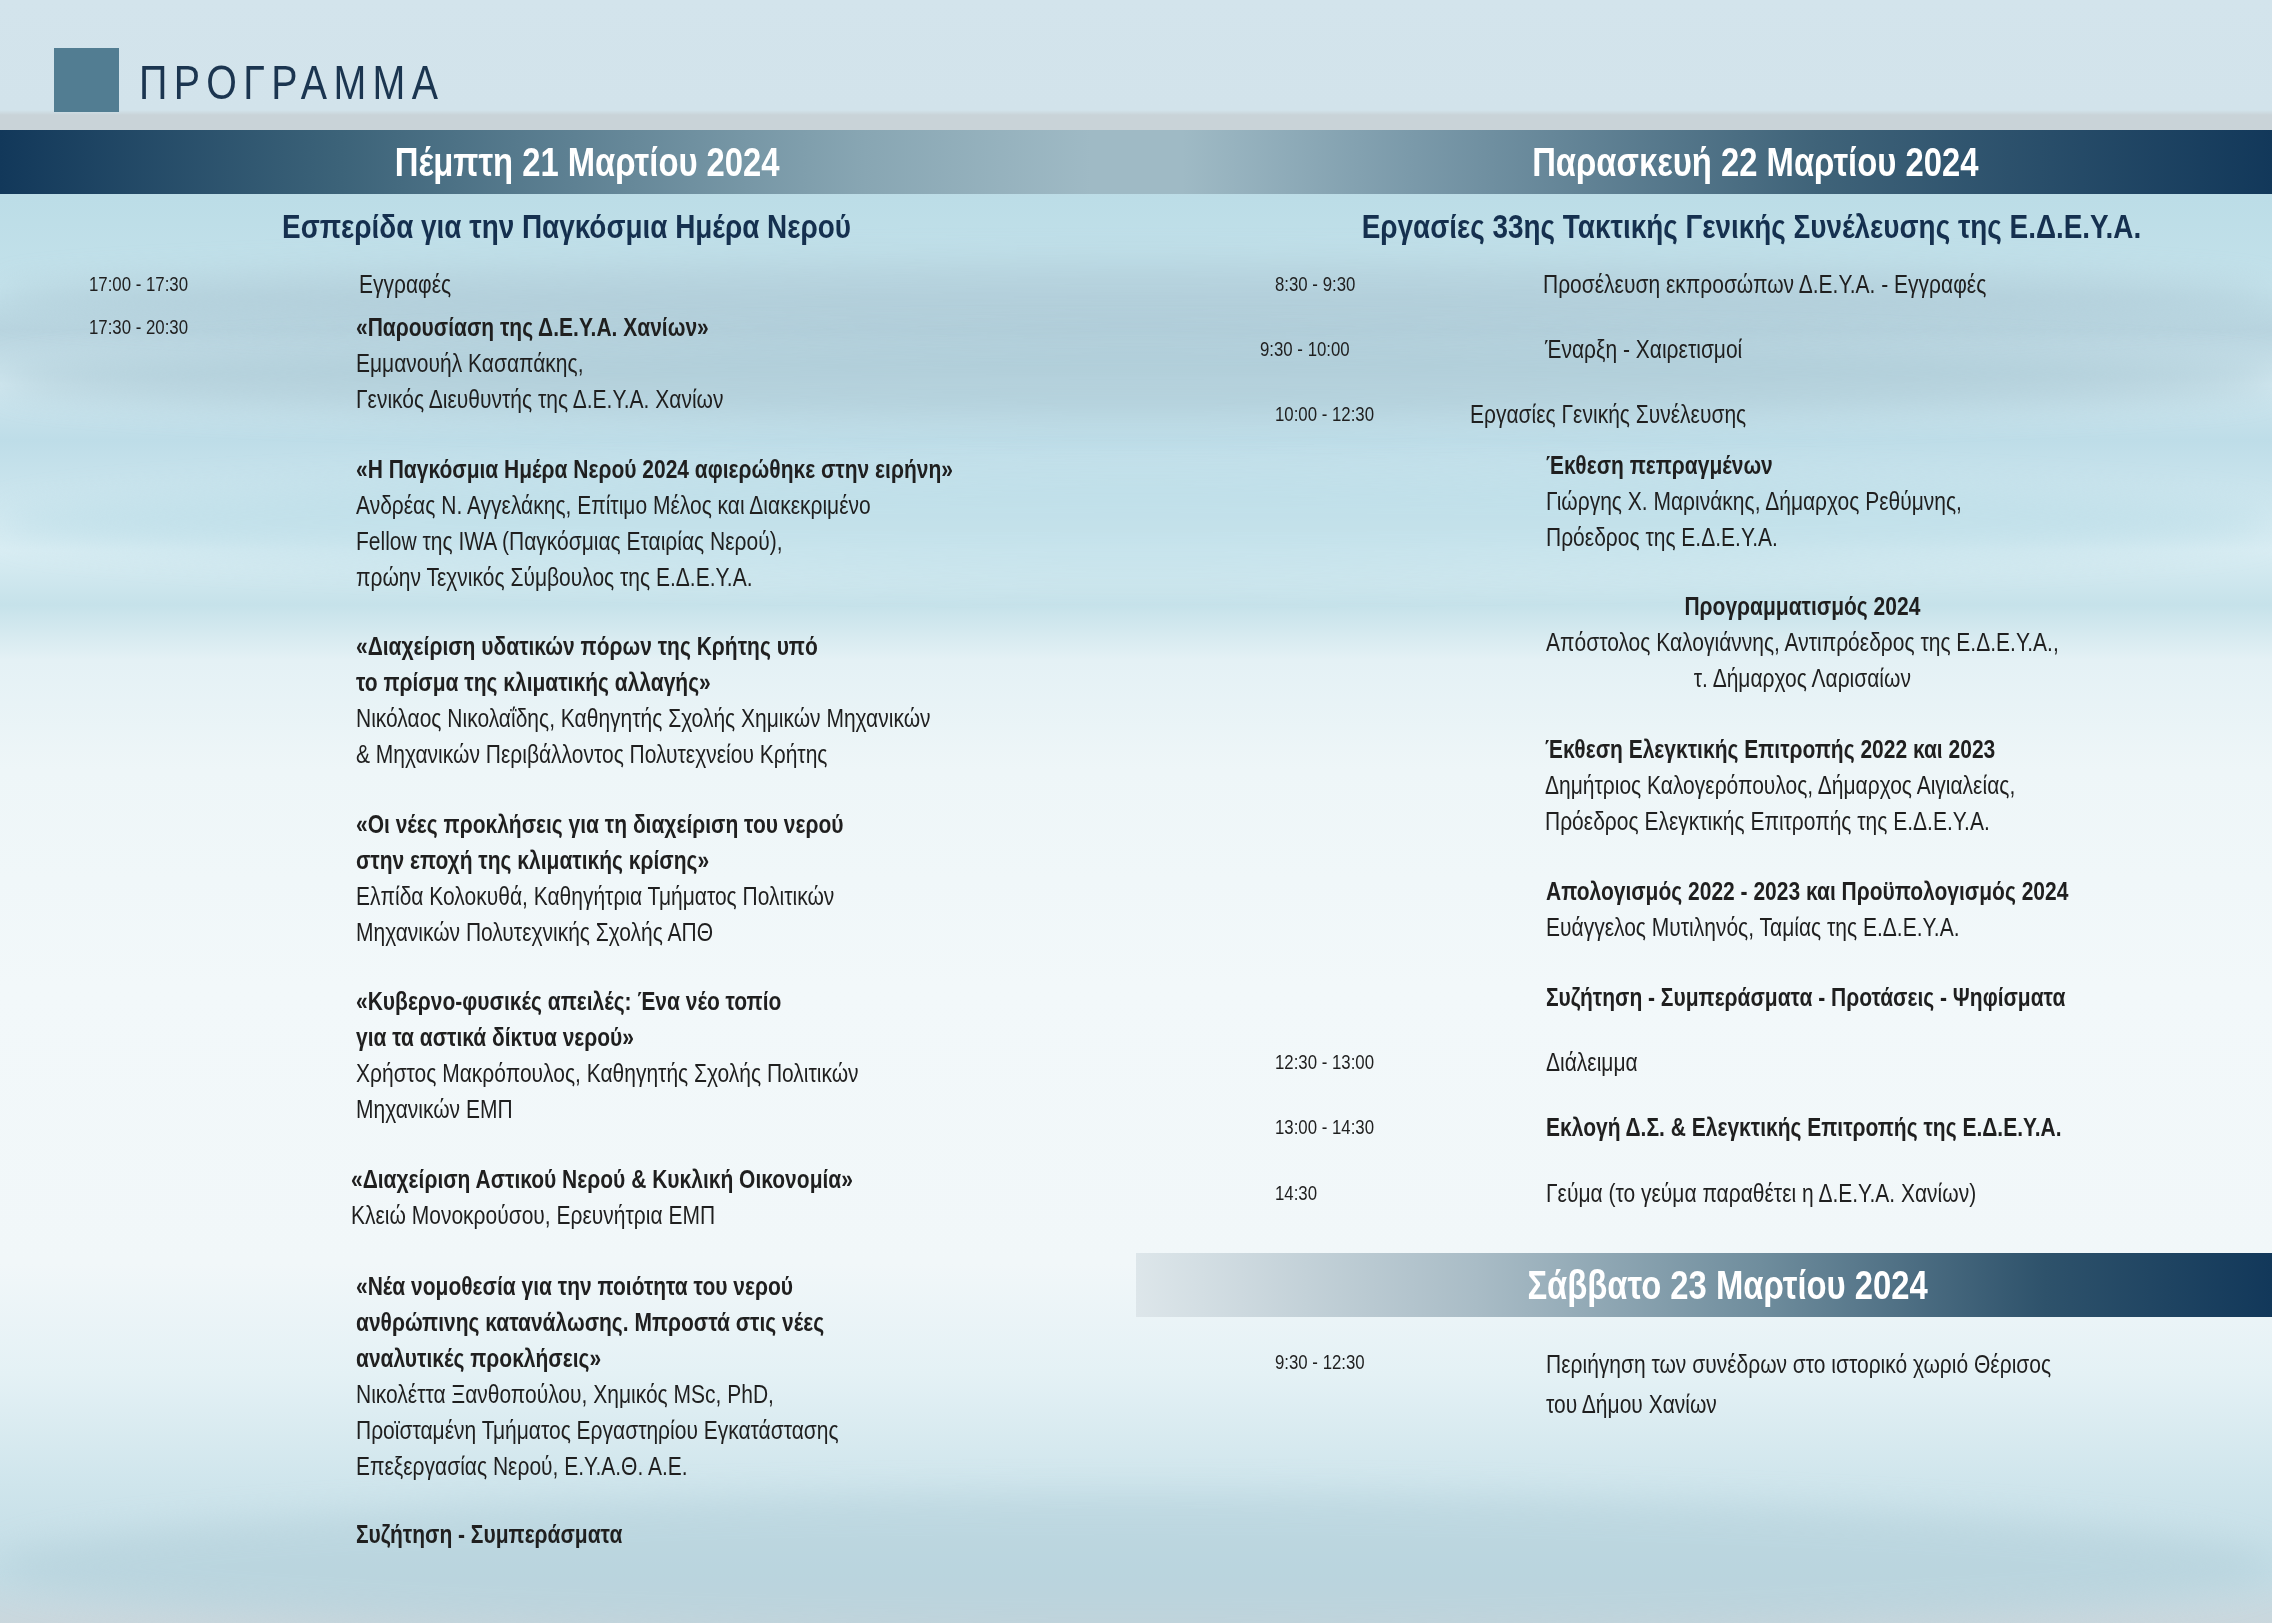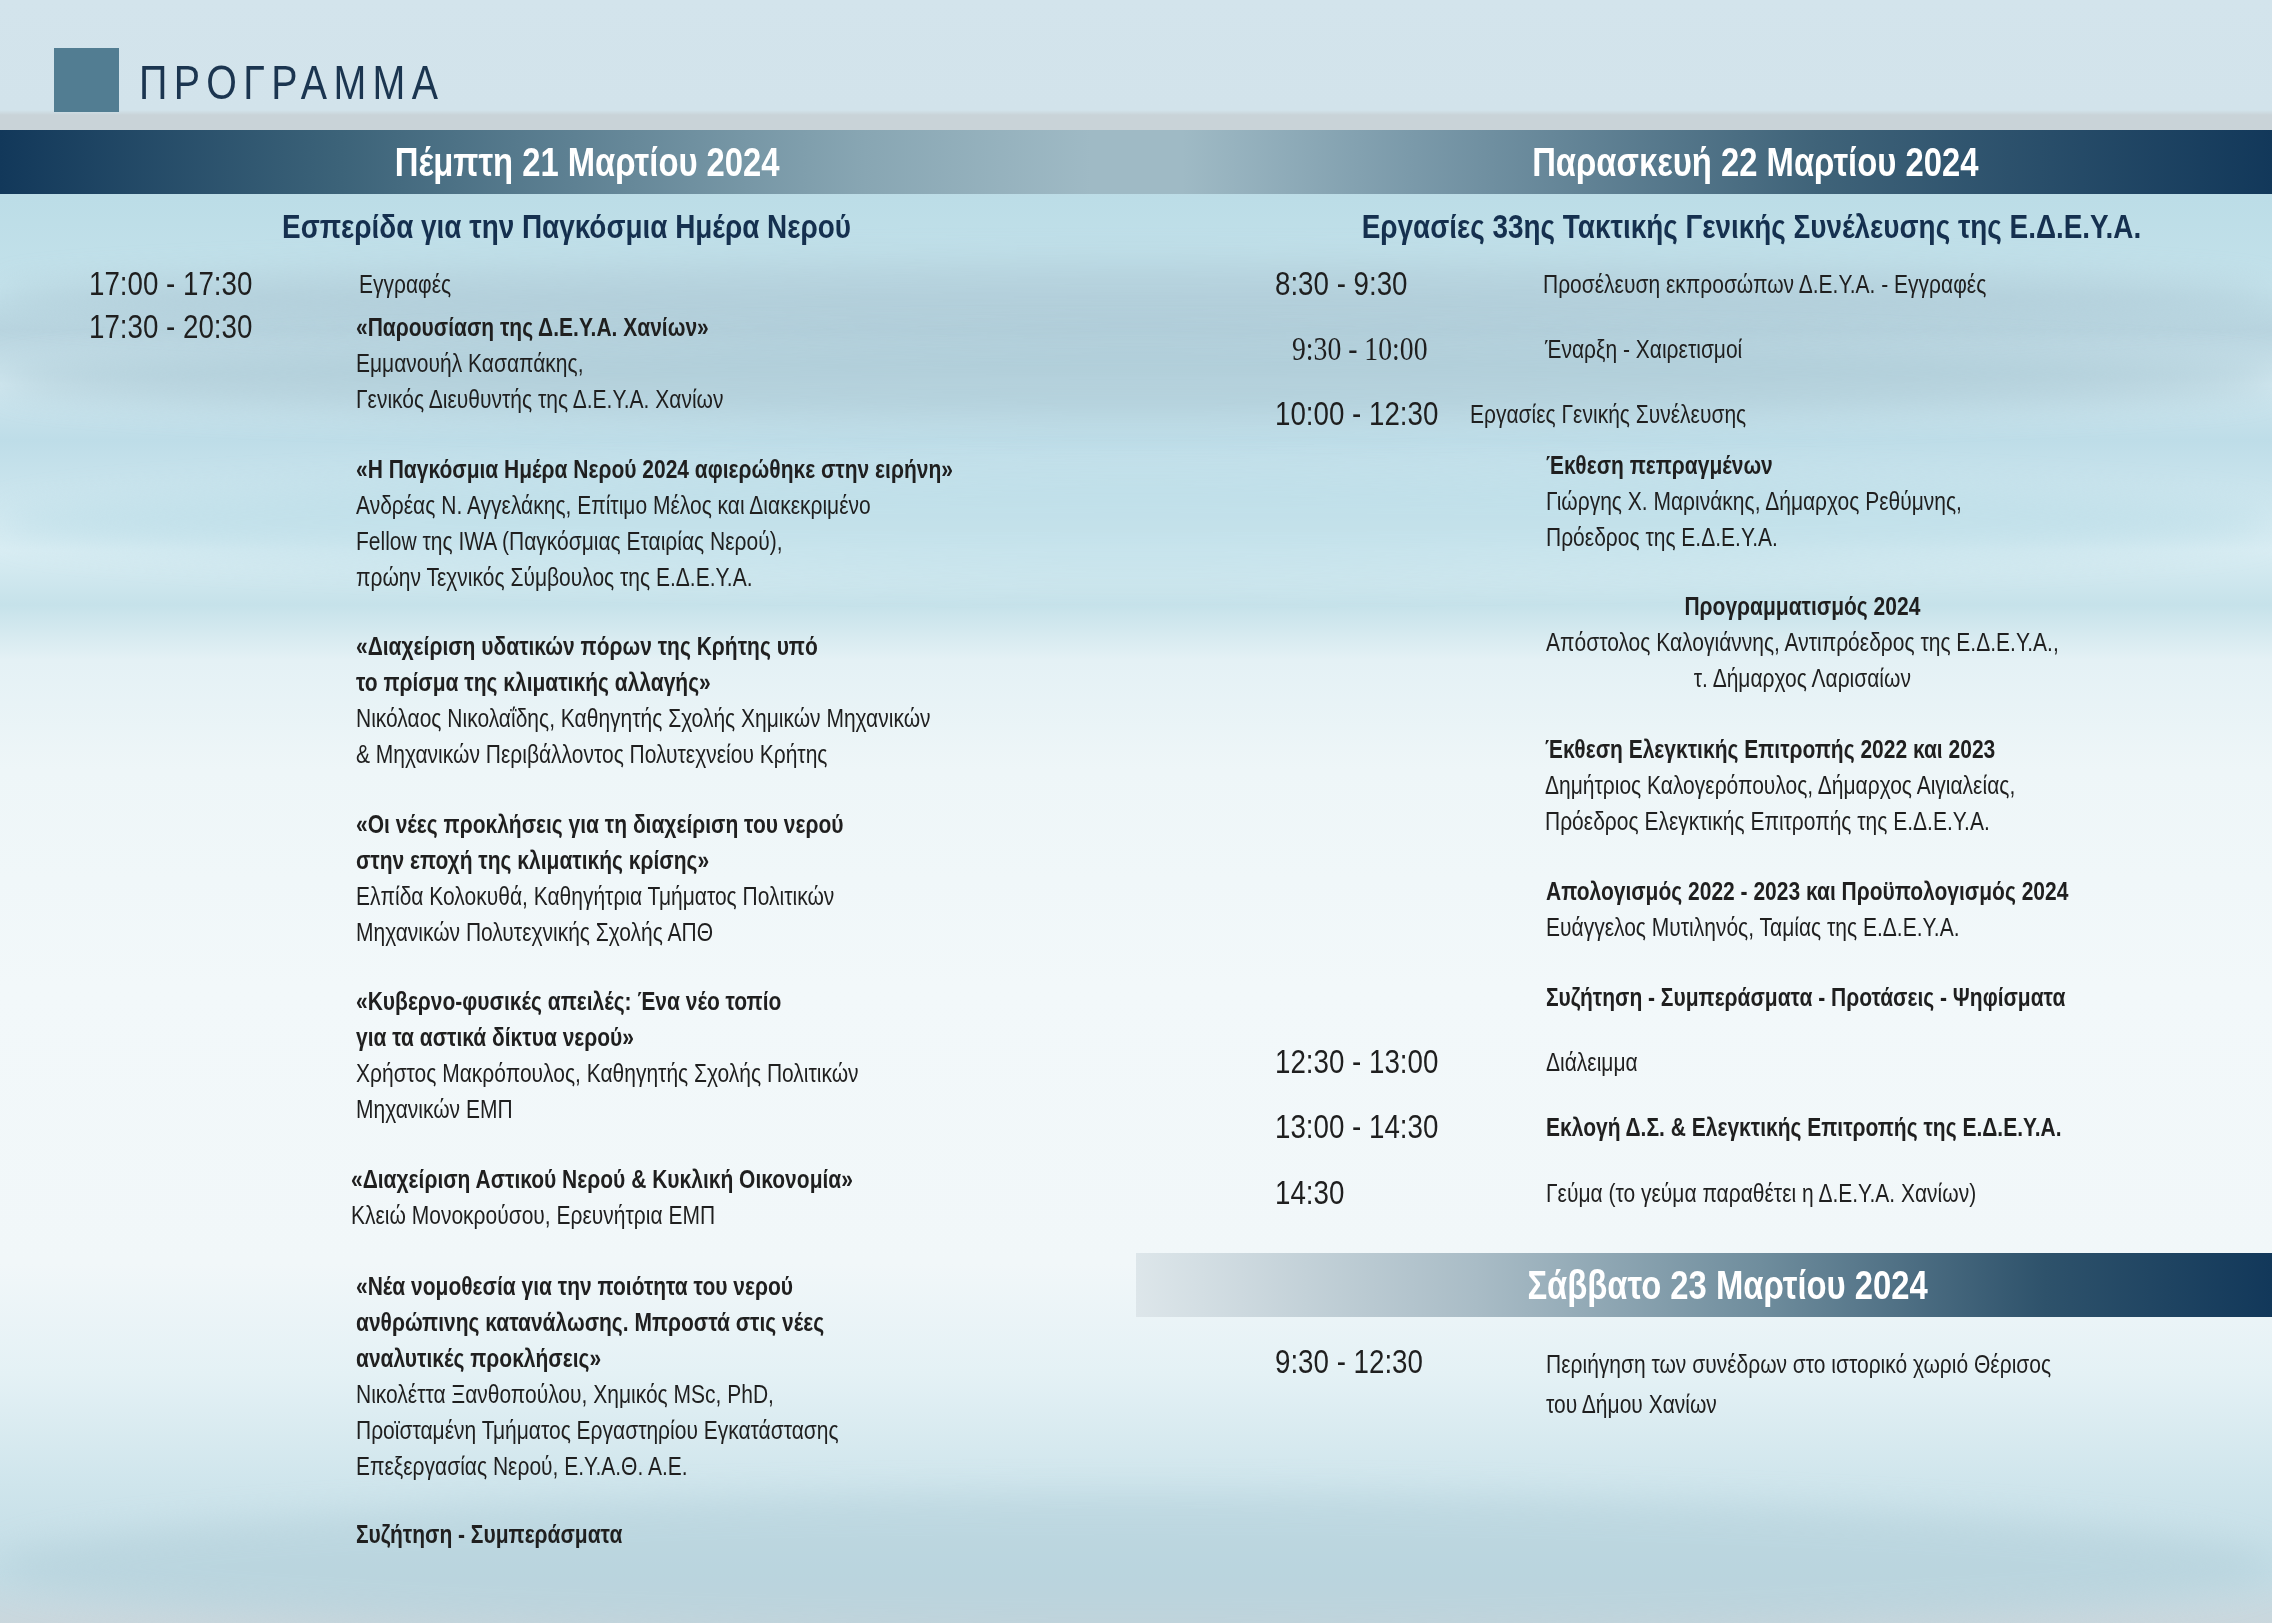--- a/index.html
+++ b/index.html
@@ -22,21 +22,21 @@
   .header-band {
     left:0; top:130px; width:2273px; height:64px;
     background:linear-gradient(90deg, #12385a 0%, #3c6379 15%, #88a6b3 38%, #9fbac5 48%, #9fbac5 52%, #7b9aaa 62%, #3f6379 80%, #12385a 100%);
   }
   .day-title { color:#ffffff; font-weight:bold; font-size:40px; line-height:64px; top:130px; white-space:nowrap; transform:scaleX(0.82); }
   .sub-title { color:#15304f; font-weight:bold; font-size:34px; top:207px; white-space:nowrap; transform:scaleX(0.82); }
   .sat-band {
     left:1136px; top:1253px; width:1136px; height:64px;
     background:linear-gradient(90deg, #dde6ea 0%, #a9bcc6 30%, #6f8d9d 55%, #2e526b 80%, #12385a 100%);
   }
-  .row { position:absolute; font-size:33px; line-height:36px; white-space:nowrap; }
+  .row { position:absolute; font-size:20px; line-height:36px; white-space:nowrap; }
   .row .cond { display:inline-block; transform:scaleX(0.84); transform-origin:left center; }
   .b { font-weight:bold; }
   .block { position:absolute; }
   .block .line { font-size:25px; line-height:36px; white-space:nowrap; transform:scaleX(0.84); transform-origin:left center; }
 </style>
 </head>
 <body>
 
 <div class="wave" style="top:264px;height:66px;background:#a9c4d1;"></div>
 <div class="wave" style="top:341px;height:77px;background:#9fc0cd;"></div>
@@ -98,21 +98,21 @@
   <div class="line b">αναλυτικές προκλήσεις»</div>
   <div class="line">Νικολέττα Ξανθοπούλου, Χημικός MSc, PhD,</div>
   <div class="line">Προϊσταμένη Τμήματος Εργαστηρίου Εγκατάστασης</div>
   <div class="line">Επεξεργασίας Νερού, Ε.Υ.Α.Θ. Α.Ε.</div>
 </div>
 <div class="block" style="left:356px;top:1516px;">
   <div class="line b">Συζήτηση - Συμπεράσματα</div>
 </div>
 
 <div class="row" style="left:1275px;top:266px;text-decoration:underline;"><span class="cond">8:30 - 9:30</span></div>
-<div class="row" style="left:1292px;top:331px;font-family:Liberation Serif, serif;"><span class="cond">9:30 - 10:00</span></div>
+<div class="row" style="left:1260px;top:331px;"><span class="cond">9:30 - 10:00</span></div>
 <div class="row" style="left:1275px;top:396px;"><span class="cond">10:00 - 12:30</span></div>
 <div class="row" style="left:1275px;top:1044px;"><span class="cond">12:30 - 13:00</span></div>
 <div class="row" style="left:1275px;top:1109px;"><span class="cond">13:00 - 14:30</span></div>
 <div class="row" style="left:1275px;top:1175px;"><span class="cond">14:30</span></div>
 
 <div class="block" style="left:1543px;top:266px;">
   <div class="line">Προσέλευση εκπροσώπων Δ.Ε.Υ.Α. - Εγγραφές</div>
 </div>
 <div class="block" style="left:1545px;top:331px;">
   <div class="line">Έναρξη - Χαιρετισμοί</div>

